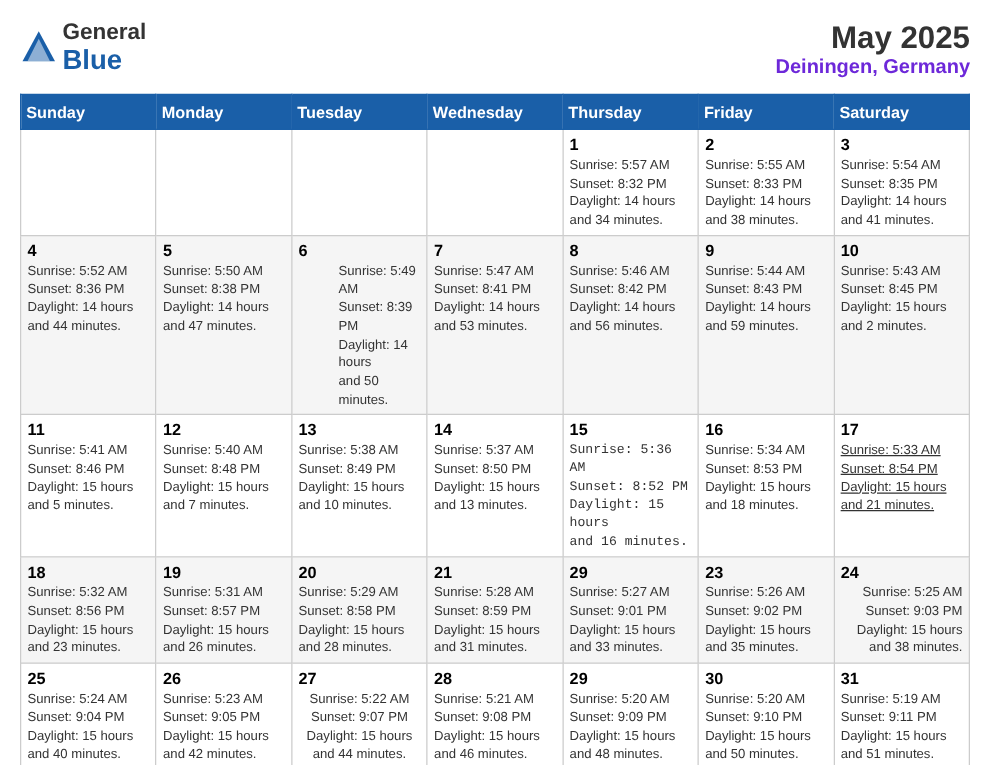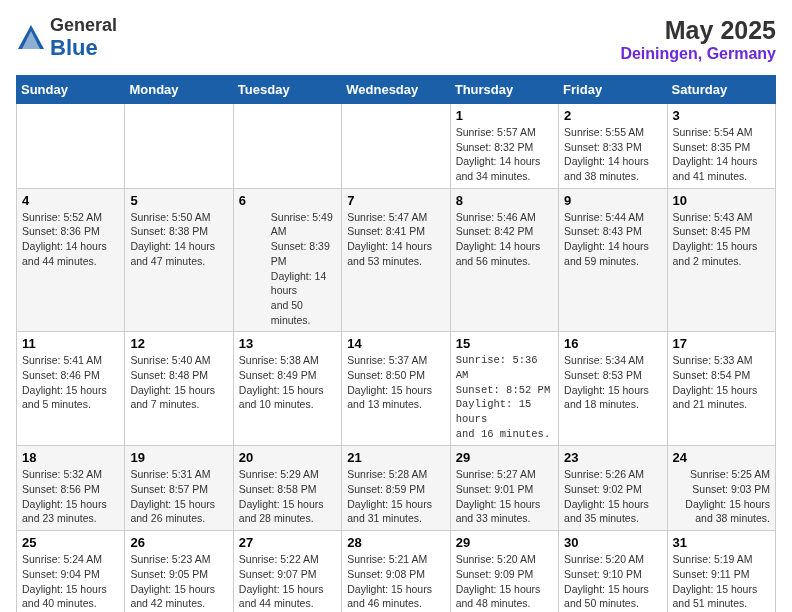--- a/index.html
+++ b/index.html
@@ -241,21 +241,21 @@
         </td>
         <td>
           <span class="day-number">16</span>
           <div class="day-info" style="white-space: pre-line;">Sunrise: 5:34 AM
 Sunset: 8:53 PM
 Daylight: 15 hours
 and 18 minutes.</div>
         </td>
         <td>
           <span class="day-number">17</span>
-          <div class="day-info" style="white-space: pre-line;">Sunrise: 5:33 AM
+          <div class="day-info" style="white-space: pre-line; text-decoration: underline;">Sunrise: 5:33 AM
 Sunset: 8:54 PM
 Daylight: 15 hours
 and 21 minutes.</div>
         </td>
       </tr>
       <tr>
         <td>
           <span class="day-number">18</span>
           <div class="day-info" style="white-space: pre-line;">Sunrise: 5:32 AM
 Sunset: 8:56 PM
@@ -315,21 +315,21 @@
         </td>
         <td>
           <span class="day-number">26</span>
           <div class="day-info" style="white-space: pre-line;">Sunrise: 5:23 AM
 Sunset: 9:05 PM
 Daylight: 15 hours
 and 42 minutes.</div>
         </td>
         <td>
           <span class="day-number">27</span>
-          <div class="day-info" style="white-space: pre-line;">Sunrise: 5:22 AM
+          <div class="day-info" style="white-space: pre-line; text-align: center;">Sunrise: 5:22 AM
 Sunset: 9:07 PM
 Daylight: 15 hours
 and 44 minutes.</div>
         </td>
         <td>
           <span class="day-number">28</span>
           <div class="day-info" style="white-space: pre-line;">Sunrise: 5:21 AM
 Sunset: 9:08 PM
 Daylight: 15 hours
 and 46 minutes.</div>

